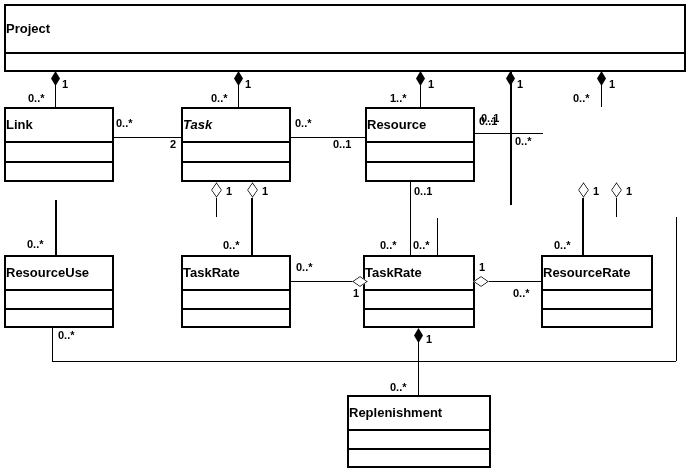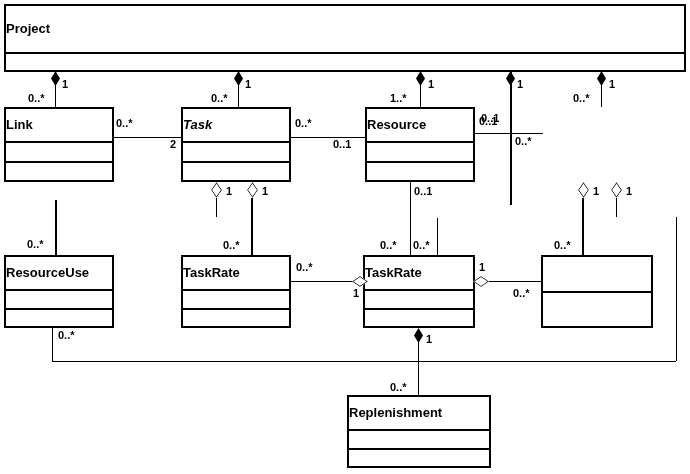--- a/index.html
+++ b/index.html
@@ -151,20 +151,21 @@
     <div class="cops"></div>
   </div>
 
   <div class="umlclass" id="box-account" style="left:363px; top:255px; width:112px; height:73px;">
     <div class="cname">TaskRate</div>
     <div class="cattrs"></div>
     <div class="cops"></div>
   </div>
 
   <div class="umlclass" id="box-resourcerate" style="left:541px; top:255px; width:112px; height:73px;">
+    <div class="cname">ResourceRate</div>
     <div class="cattrs"></div>
     <div class="cops"></div>
   </div>
 
   <div class="umlclass" id="box-replenishment" style="left:347px; top:395px; width:144px; height:73px;">
     <div class="cname">Replenishment</div>
     <div class="cattrs"></div>
     <div class="cops"></div>
   </div>
 

